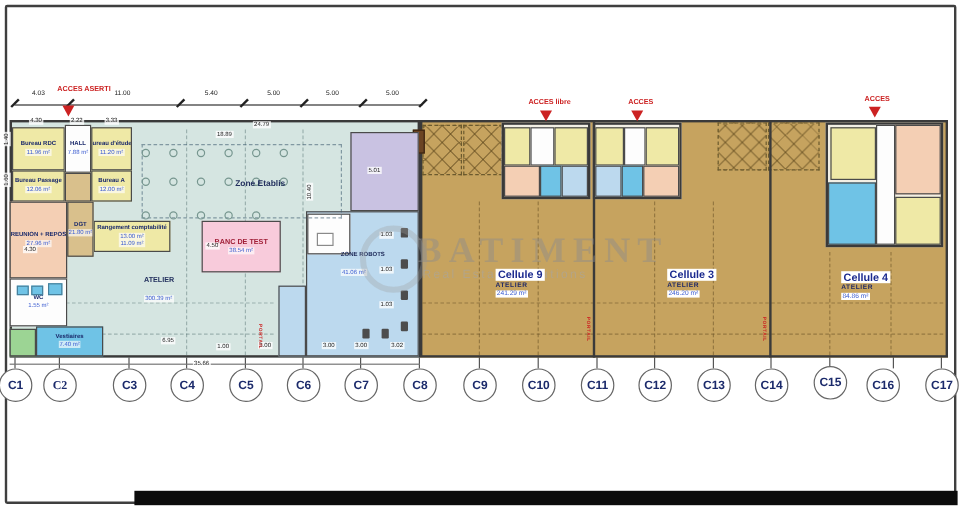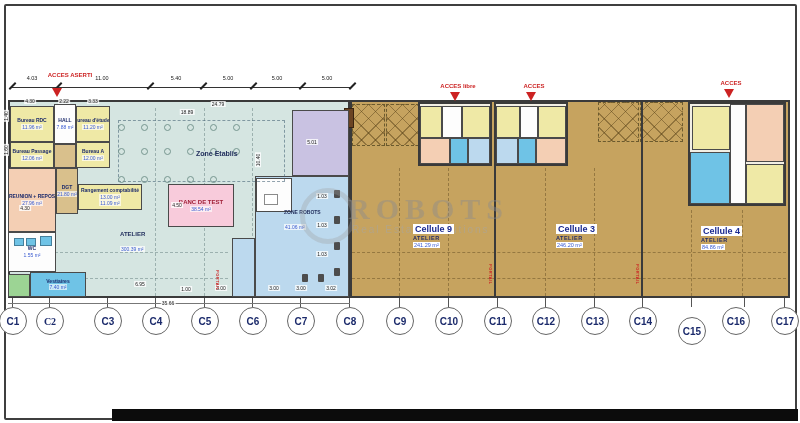--- a/index.html
+++ b/index.html
@@ -65,21 +65,21 @@
   <div class="abs" id="building-left" style="left:8px;top:100px;width:342px;height:198px;background:#d5e5e1;border:2px solid #3a3a3a;box-sizing:border-box;z-index:2;"></div>
   <div class="abs" id="building-right" style="left:350px;top:100px;width:440px;height:198px;background:#c6a35f;border:2px solid #3a3a3a;box-sizing:border-box;z-index:2;"></div>
 
   <div class="dimline" style="left:12px;top:87px;width:340px;height:1px;"></div>
   <div class="dimline" style="left:8px;top:303px;width:342px;height:1px;background:#777;"></div>
 
   <div class="door" style="left:344px;top:108px;width:8px;height:18px;"></div>
 
   <div id="watermark">
     <div id="wm-ring"></div>
-    <div id="wm-text">ROBOTS</div>
+    <div id="wm-text">BATIMENT</div>
     <div id="wm-tag">Real Estate Solutions</div>
   </div>
 
   <div id="blackbar"></div>
 <div class="dashv" style="left: 155px; top: 108px; height: 188px; border-color: rgba(70, 100, 100, 0.4);"></div>
     <div class="dashv" style="left: 204px; top: 108px; height: 188px; border-color: rgba(70, 100, 100, 0.4);"></div>
     <div class="dashv" style="left: 252px; top: 108px; height: 188px; border-color: rgba(70, 100, 100, 0.4);"></div>
     <div class="dashv" style="left: 399px; top: 168px; height: 128px; border-color: rgba(110, 85, 40, 0.55);"></div>
     <div class="dashv" style="left: 448px; top: 168px; height: 128px; border-color: rgba(110, 85, 40, 0.55);"></div>
     <div class="dashv" style="left: 545px; top: 168px; height: 128px; border-color: rgba(110, 85, 40, 0.55);"></div>
@@ -255,21 +255,21 @@
     <div class="gridcircle" style="left: 435px; top: 307px;">C10</div>
     <div class="tick" style="left: 497px; top: 297px; height: 10px;"></div>
     <div class="gridcircle" style="left: 484px; top: 307px;">C11</div>
     <div class="tick" style="left: 545px; top: 297px; height: 10px;"></div>
     <div class="gridcircle" style="left: 532px; top: 307px;">C12</div>
     <div class="tick" style="left: 594px; top: 297px; height: 10px;"></div>
     <div class="gridcircle" style="left: 581px; top: 307px;">C13</div>
     <div class="tick" style="left: 642px; top: 297px; height: 10px;"></div>
     <div class="gridcircle" style="left: 629px; top: 307px;">C14</div>
     <div class="tick" style="left: 691px; top: 297px; height: 10px;"></div>
-    <div class="gridcircle" style="left: 678px; top: 317px; text-align: center;">C15</div>
+    <div class="gridcircle" style="left: 678px; top: 305px; text-align: center;">C15</div>
     <div class="tick" style="left: 744px; top: 297px; height: 10px;"></div>
     <div class="gridcircle" style="left: 722px; top: 307px;">C16</div>
     <div class="tick" style="left: 784px; top: 297px; height: 10px;"></div>
     <div class="gridcircle" style="left: 771px; top: 307px;">C17</div>
     <div class="etabli" style="left: 118px; top: 124px;"></div>
     <div class="etabli" style="left: 141px; top: 124px;"></div>
     <div class="etabli" style="left: 164px; top: 124px;"></div>
     <div class="etabli" style="left: 187px; top: 124px;"></div>
     <div class="etabli" style="left: 210px; top: 124px;"></div>
     <div class="etabli" style="left: 233px; top: 124px;"></div>

